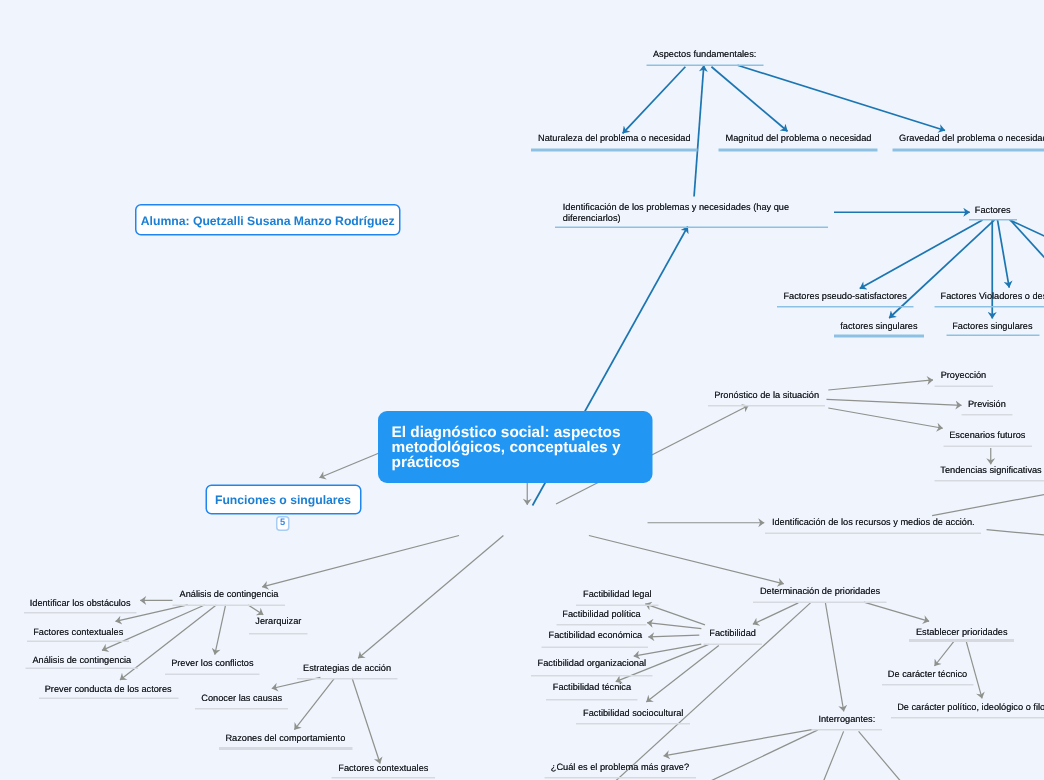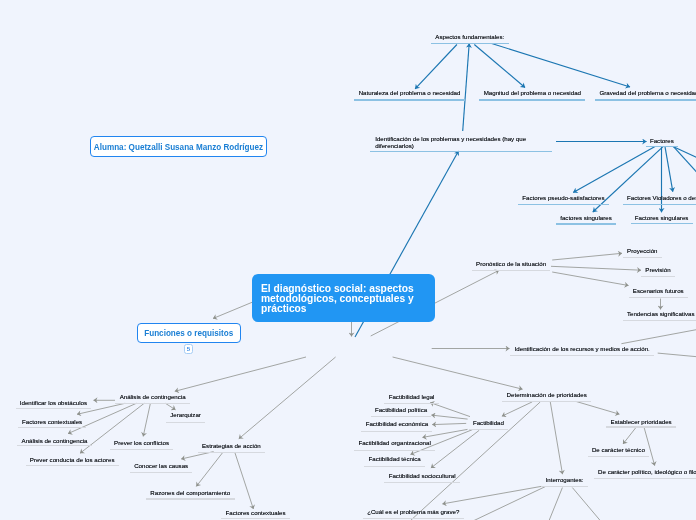--- a/index.html
+++ b/index.html
@@ -156,15 +156,15 @@
 <div class="ul g" style="left:129.9px;top:471.8px;width:62.5px;"></div>
 <div class="tnode" style="left:134.2px;top:462.70px;">Conocer las causas</div>
 <div class="ul g" style="left:197.7px;top:451.6px;width:67.3px;"></div>
 <div class="tnode" style="left:202.0px;top:443.00px;">Estrategias de acción</div>
 <div class="ul g" style="left:146.0px;top:498.4px;width:88.5px;"></div>
 <div class="tnode" style="left:150.3px;top:490.10px;">Razones del comportamiento</div>
 <div class="ul g" style="left:221.2px;top:517.8px;width:68.7px;"></div>
 <div class="tnode" style="left:225.5px;top:509.50px;">Factores contextuales</div>
 <div id="root" style="left:252px;top:237px;width:183px;height:48px;margin-top:37px;">El diagnóstico social: aspectos metodológicos, conceptuales y prácticos</div>
 <div class="rbox" style="left:90px;top:136.2px;width:177px;height:21px;font-size:8.15px;padding-top:1px;">Alumna: Quetzalli Susana Manzo Rodríguez</div>
-<div class="rbox" style="left:136.7px;top:322.7px;width:104px;height:20px;font-size:8.15px;padding-top:1px;">Funciones o requisitos</div>
+<div class="rbox" style="left:136.7px;top:322.7px;width:104px;height:20px;font-size:8.15px;padding-top:1px;">Funciones o singulares</div>
 <div class="badge" style="left:183.9px;top:344.1px;width:9.1px;height:9.7px;">5</div>
 </div>
 
 </body></html>

